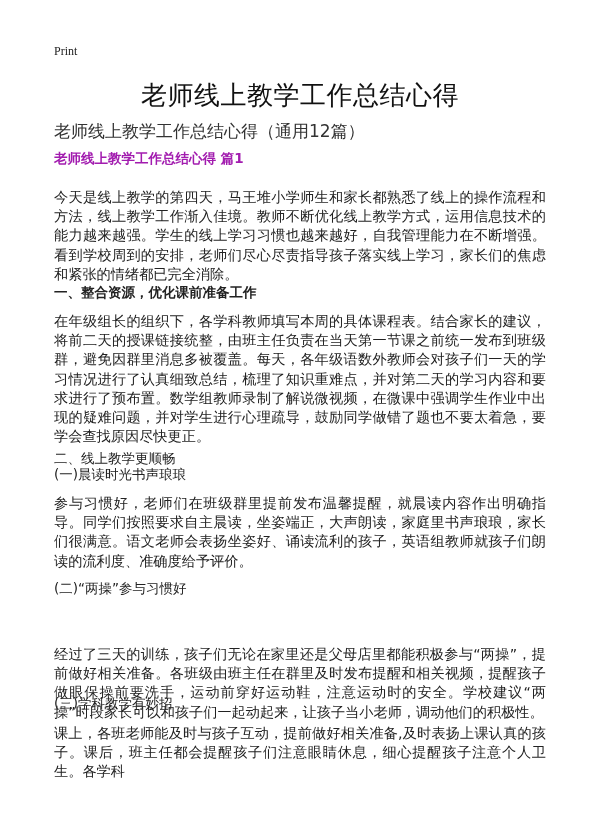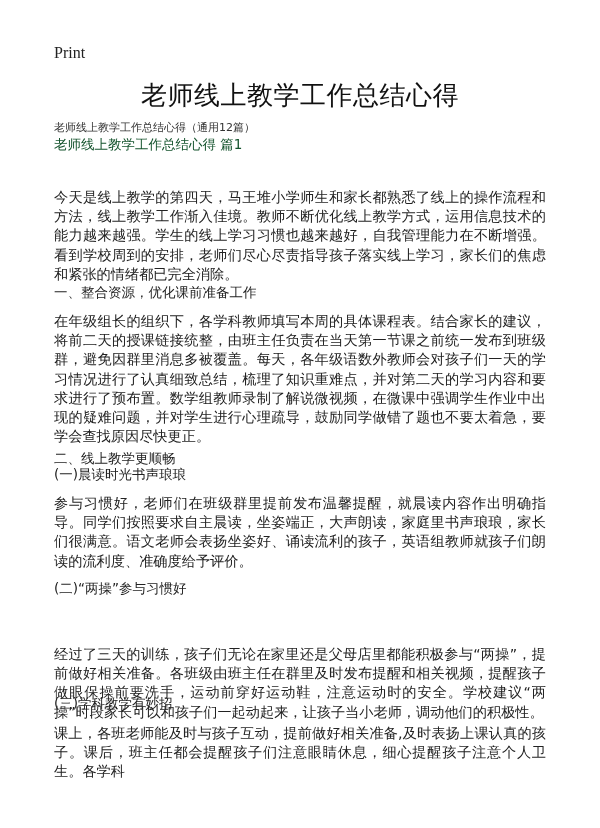--- a/index.html
+++ b/index.html
@@ -1,36 +1,36 @@
 <!DOCTYPE html>
 <html><head>
 <meta charset="utf-8">
 <style>
   html, body { margin:0; padding:0; background:#ffffff; }
   body { width:600px; height:828px; overflow:hidden; position:relative;
          font-family:"DejaVu Sans", sans-serif; color:#1a1a1a; }
   .page { position:absolute; left:54px; top:0; width:490px; }
-  .print { position:absolute; top:44px; left:0; font-family:"Liberation Serif", serif; font-size:16px; color:#222; }
+  .print { position:absolute; top:44px; left:0; font-family:"Liberation Serif", serif; font-size:12px; color:#222; }
   .title { position:absolute; top:78px; left:0; width:492px; text-align:center; font-size:26px; font-weight:normal; color:#111; letter-spacing:0.5px; }
-  .subtitle { position:absolute; top:120px; left:0; font-size:11px; color:#333; }
-  .section-head { position:absolute; top:136px; left:0; font-size:13.5px; font-weight:normal; color:#14532d; }
+  .subtitle { position:absolute; top:120px; left:0; font-size:17px; color:#333; }
+  .section-head { position:absolute; top:150px; left:0; font-size:13.5px; font-weight:bold; color:#a21caf; }
   .para { position:absolute; left:0; width:492px; font-size:14.2px; line-height:19.2px; color:#222; text-align:justify; text-align-last:left; }
   .head { position:absolute; left:0; font-size:13.5px; color:#222; }
 </style>
 </head>
 <body>
 
 <div class="page">
   <div class="print">Print</div>
   <div class="title">老师线上教学工作总结心得</div>
   <div class="subtitle">老师线上教学工作总结心得（通用12篇）</div>
   <div class="section-head">老师线上教学工作总结心得 篇1</div>
 
   <div class="para" style="top:152px;margin-top:36px;">今天是线上教学的第四天，马王堆小学师生和家长都熟悉了线上的操作流程和方法，线上教学工作渐入佳境。教师不断优化线上教学方式，运用信息技术的能力越来越强。学生的线上学习习惯也越来越好，自我管理能力在不断增强。看到学校周到的安排，老师们尽心尽责指导孩子落实线上学习，家长们的焦虑和紧张的情绪都已完全消除。</div>
-  <div class="head" style="top:284px;">一、整合资源，优化课前准备工作</div>
+  <div class="head" style="top:284px;font-weight:bold;">一、整合资源，优化课前准备工作</div>
   <div class="para" style="top:312px;">在年级组长的组织下，各学科教师填写本周的具体课程表。结合家长的建议，将前二天的授课链接统整，由班主任负责在当天第一节课之前统一发布到班级群，避免因群里消息多被覆盖。每天，各年级语数外教师会对孩子们一天的学习情况进行了认真细致总结，梳理了知识重难点，并对第二天的学习内容和要求进行了预布置。数学组教师录制了解说微视频，在微课中强调学生作业中出现的疑难问题，并对学生进行心理疏导，鼓励同学做错了题也不要太着急，要学会查找原因尽快更正。</div>
   <div class="head" style="top:438px;margin-top:12px;">二、线上教学更顺畅</div>
   <div class="head" style="top:466px;text-align:center;">(一)晨读时光书声琅琅</div>
   <div class="para" style="top:494px;">参与习惯好，老师们在班级群里提前发布温馨提醒，就晨读内容作出明确指导。同学们按照要求自主晨读，坐姿端正，大声朗读，家庭里书声琅琅，家长们很满意。语文老师会表扬坐姿好、诵读流利的孩子，英语组教师就孩子们朗读的流利度、准确度给予评价。</div>
   <div class="head" style="top:580px;">(二)“两操”参与习惯好</div>
   <div class="para" style="top:645px;">经过了三天的训练，孩子们无论在家里还是父母店里都能积极参与“两操”，提前做好相关准备。各班级由班主任在群里及时发布提醒和相关视频，提醒孩子做眼保操前要洗手，运动前穿好运动鞋，注意运动时的安全。学校建议“两操”时段家长可以和孩子们一起动起来，让孩子当小老师，调动他们的积极性。</div>
   <div class="head" style="top:695px;">(三)学科教学有妙招</div>
   <div class="para" style="top:724px;">课上，各班老师能及时与孩子互动，提前做好相关准备,及时表扬上课认真的孩子。课后，班主任都会提醒孩子们注意眼睛休息，细心提醒孩子注意个人卫生。各学科</div>
 </div>
 

